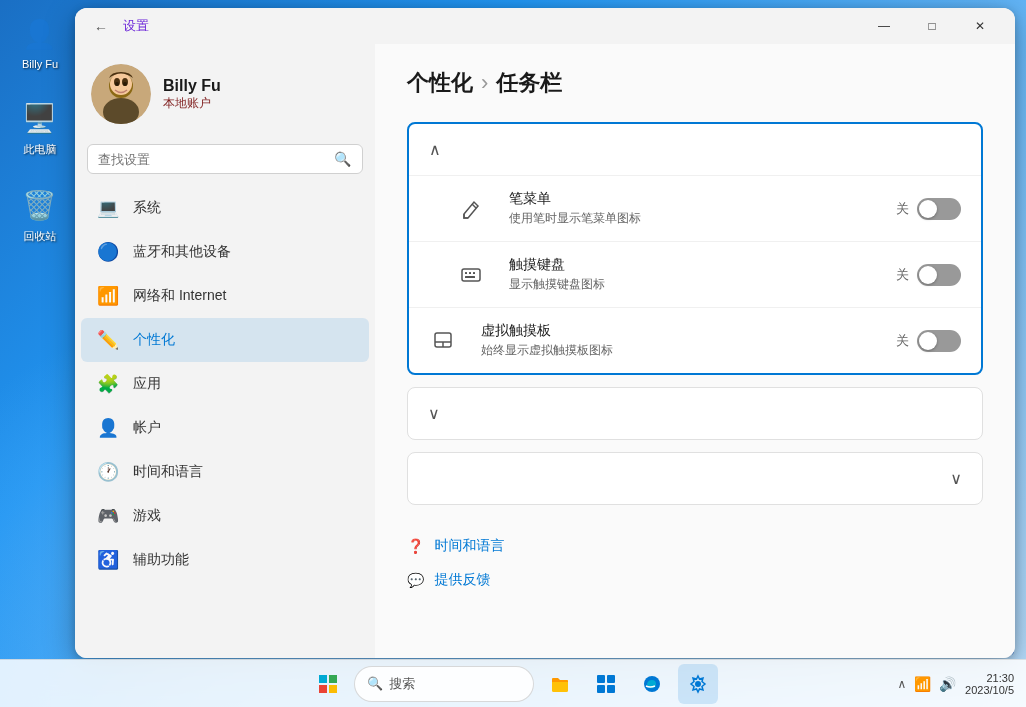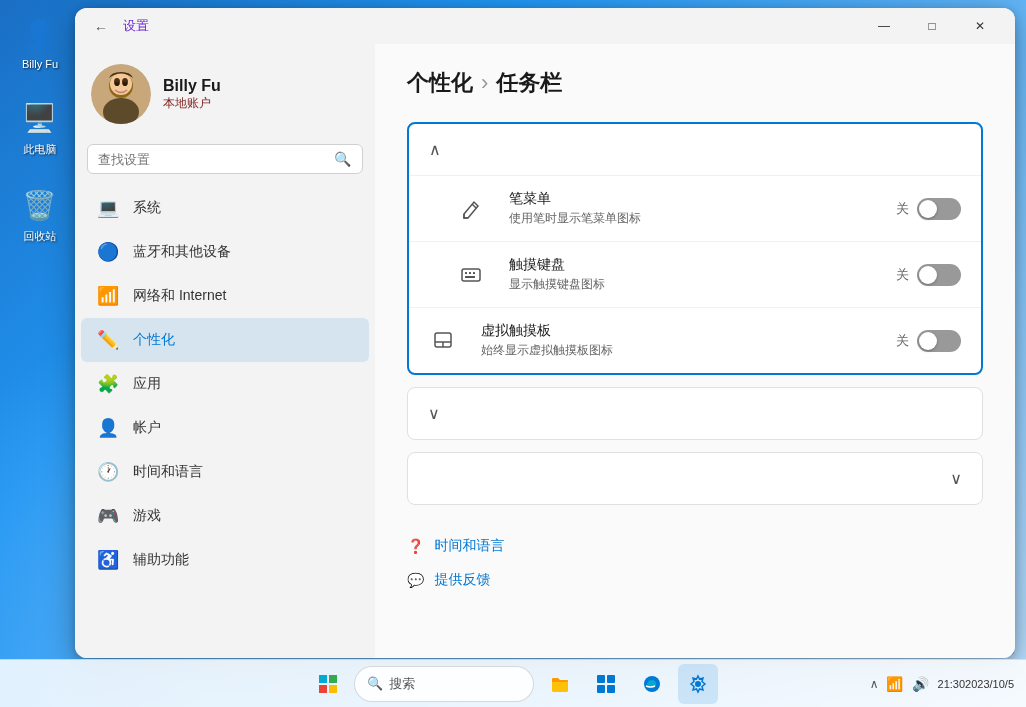--- a/index.html
+++ b/index.html
@@ -414,21 +414,21 @@
       font-size: 11px;
       display: flex;
       align-items: center;
       gap: 6px;
     }
     .watermark-logo {
       font-size: 18px;
       font-weight: bold;
     }
     .watermark-text { display: flex; flex-direction: column; line-height: 1.3; }
-    .tray-time { display: flex; text-align: right; font-size: 11px; }
+    .tray-time { display: flex; flex-direction: column; text-align: right; font-size: 11px; }
   </style>
 </head>
 <body>
 
 <div class="desktop">
 
   <div class="desktop-icons">
     <div class="desktop-icon">
       <div class="desktop-icon-img">👤</div>
       <span class="desktop-icon-label">Billy Fu</span>

